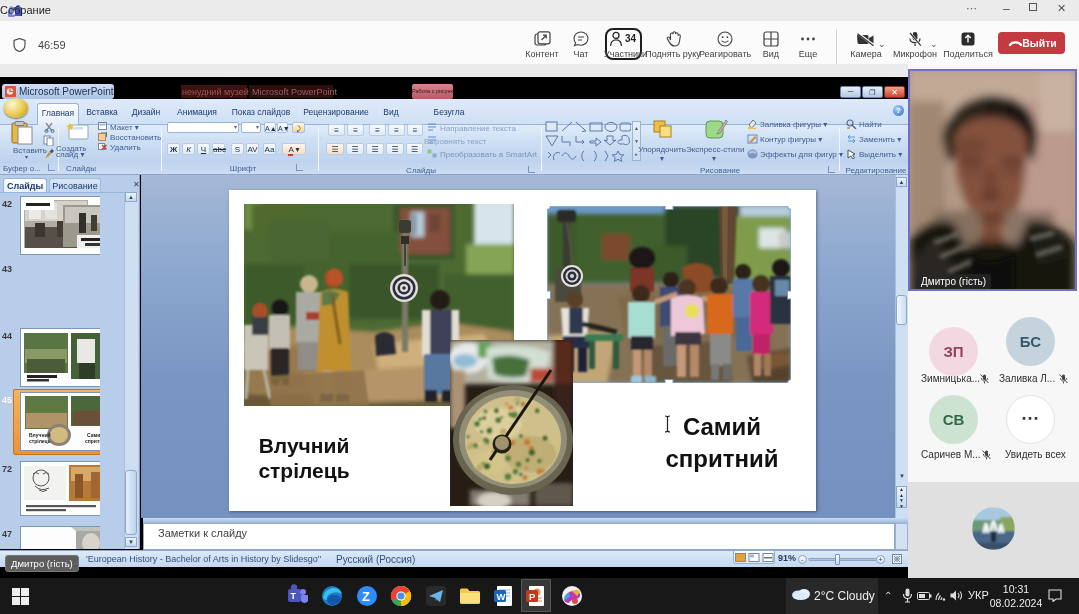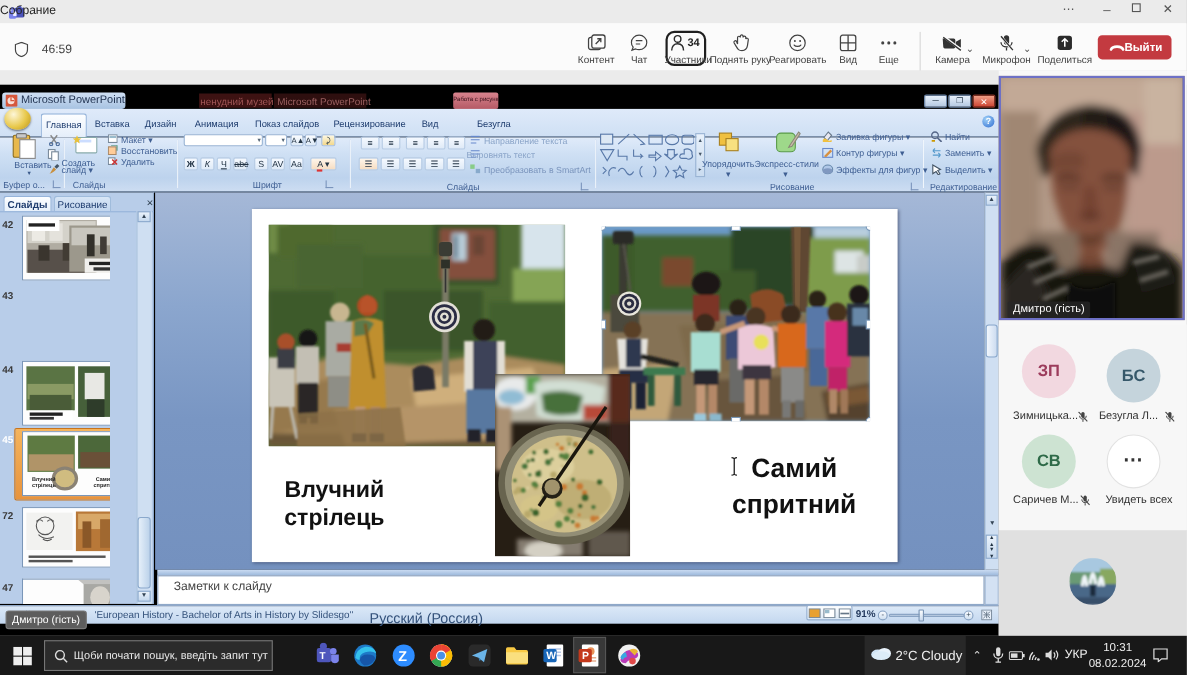--- a/index.html
+++ b/index.html
@@ -751,21 +751,21 @@
     </div>
 
     <div class="abs" style="left:143px;top:441px;width:765px;height:5px;background:linear-gradient(180deg,#cbdcf2,#9db9dc)"></div>
       <div class="abs" style="left:895px;top:446px;width:13px;height:27px;background:#d3e1f3;border:1px solid #9ab2d2"></div>
     <div class="abs" style="left:143px;top:446px;width:752px;height:27px;background:#fff;border:1px solid #8fa8c8"></div>
     <div class="abs" style="left:158px;top:450px;font-size:11px;color:#444">Заметки к слайду</div>
 
     <div class="abs" style="left:0;top:473px;width:908px;height:17px;background:linear-gradient(180deg,#dcE9f8,#c3d7ef);border-top:1px solid #8fa8c8"></div>
     <div class="abs" style="left:6px;top:477px;font-size:9px;color:#33517a">Слайд 45 из 80</div>
     <div class="abs" style="left:86px;top:477px;font-size:9px;color:#33517a">'European History - Bachelor of Arts in History by Slidesgo''</div>
-    <div class="abs" style="left:336px;top:477px;font-size:13px;color:#33517a">Русский (Россия)</div>
+    <div class="abs" style="left:336px;top:477px;font-size:10px;color:#33517a">Русский (Россия)</div>
     <div class="abs" style="left:733px;top:473px;width:42px;height:14px;background:linear-gradient(180deg,#fdfeff,#dce9f6);border:1px solid #96b0d0;border-radius:2px"></div>
     <svg class="abs" style="left:735px;top:476px" width="40" height="9" viewBox="0 0 40 9">
         <rect x="0.5" y="0.5" width="10" height="8" fill="#e8a030" stroke="#789"></rect>
         <rect x="14" y="0.5" width="10" height="8" fill="#fff" stroke="#789"></rect>
         <rect x="15" y="1.5" width="4" height="3" fill="#9bc"></rect>
         <rect x="28" y="0.5" width="10" height="8" fill="#fff" stroke="#789"></rect>
         <rect x="29" y="4" width="8" height="1.5" fill="#678"></rect>
       </svg>
     <div class="abs" style="left:778px;top:476px;font-size:9px;font-weight:bold;color:#243a5e">91%</div>
     <div class="abs" style="left:798px;top:478px;width:9px;height:9px;border-radius:50%;background:linear-gradient(180deg,#f8fbff,#d0e0f0);border:1px solid #8aa4c4;font-size:7px;line-height:7px;text-align:center;color:#345">-</div>
@@ -821,29 +821,29 @@
         </g>
         <g filter="url(#vb2)">
           <path d="M24 172 l26 -10 M30 186 l28 -12 M38 201 l26 -12 M120 168 l24 -6 M126 184 l26 -8" stroke="#6a665e" stroke-width="4.5" fill="none"></path>
           <path d="M60 186 Q80 198 104 184 L104 227 L60 227 Z" fill="#0d0b09"></path>
         </g>
       </svg>
       <div class="abs" style="left:6px;top:203px;background:rgba(40,40,40,0.75);color:#fff;font-size:10px;padding:2px 5px;border-radius:2px">Дмитро (гість)</div>
     </div>
 
     <div class="abs" style="left:0;top:231px;width:171px;height:187px;background:#f7f7f7"></div>
-    <div class="avc" style="left:21px;top:249px;background:#f2d8e0;color:#9c3c5c">ЗП</div>
+    <div class="avc" style="left:21px;top:263px;background:#f2d8e0;color:#9c3c5c">ЗП</div>
     <div class="avc" style="left:98px;top:253px;background:#c5d4dc;color:#36586a">БС</div>
     <div class="avlbl" style="left:13px;top:309px">Зимницька...</div>
     <svg class="abs micoff" style="left:72px;top:310px" width="9" height="10" viewBox="0 0 9 10">
         <rect x="3" y="0.5" width="3" height="5.5" rx="1.5" fill="#444"></rect>
         <path d="M1.5 4 C1.5 8 7.5 8 7.5 4 M4.5 7.5 V9.5" fill="none" stroke="#444" stroke-width="0.9"></path>
         <path d="M0.5 0.5 L8.5 9" stroke="#444" stroke-width="1"></path>
       </svg>
-    <div class="avlbl" style="left:91px;top:309px">Безугла Л...</div>
+    <div class="avlbl" style="left:91px;top:309px">Заливка Л...</div>
     <svg class="abs micoff" style="left:151px;top:310px" width="9" height="10" viewBox="0 0 9 10">
         <rect x="3" y="0.5" width="3" height="5.5" rx="1.5" fill="#444"></rect>
         <path d="M1.5 4 C1.5 8 7.5 8 7.5 4 M4.5 7.5 V9.5" fill="none" stroke="#444" stroke-width="0.9"></path>
         <path d="M0.5 0.5 L8.5 9" stroke="#444" stroke-width="1"></path>
       </svg>
     <div class="avc" style="left:21px;top:331px;background:#cde3d2;color:#2e6a48">СВ</div>
     <div class="avc" style="left:98px;top:331px;background:#fff;border:1px solid #e2e2e2;color:#333;font-size:18px;letter-spacing:1px;line-height:44px">⋯</div>
     <div class="avlbl" style="left:13px;top:385px">Саричев М...</div>
     <svg class="abs micoff" style="left:74px;top:386px" width="9" height="10" viewBox="0 0 9 10">
         <rect x="3" y="0.5" width="3" height="5.5" rx="1.5" fill="#444"></rect>
@@ -872,27 +872,20 @@
       </svg>
     </div>
   </div>
   <div class="abs" id="taskbar">
     <svg class="abs" style="left:12px;top:10px" width="17" height="17" viewBox="0 0 17 17">
         <rect x="0" y="0" width="8" height="8" fill="#eee"></rect>
         <rect x="9" y="0" width="8" height="8" fill="#eee"></rect>
         <rect x="0" y="9" width="8" height="8" fill="#eee"></rect>
         <rect x="9" y="9" width="8" height="8" fill="#eee"></rect>
       </svg>
-    <div class="abs" style="left:40px;top:4px;width:208px;height:28px;background:#2b2b2b;border:1px solid #767676">
-      <svg class="abs" style="left:8px;top:7px" width="13" height="13" viewBox="0 0 13 13">
-          <circle cx="5.5" cy="5.5" r="4" fill="none" stroke="#ddd" stroke-width="1.3"></circle>
-          <path d="M8.5 8.5 L12 12" stroke="#ddd" stroke-width="1.3"></path>
-        </svg>
-      <div class="abs" style="left:26px;top:8px;font-size:10px;color:#e8e8e8;white-space:nowrap">Щоби почати пошук, введіть запит тут</div>
-    </div>
 
     <svg class="tico" style="left:285px" viewBox="0 0 24 24">
         <rect x="3" y="5" width="13" height="13" rx="2" fill="#4e56bc"></rect>
         <circle cx="18" cy="8" r="3" fill="#7b83eb"></circle>
         <path d="M16 11 h7 v6 a4 4 0 0 1 -7 0 Z" fill="#7b83eb"></path>
         <circle cx="9" cy="3.5" r="3.2" fill="#4e56bc"></circle>
         <text x="5.5" y="15" font-size="9" fill="#fff" font-weight="bold">T</text>
       </svg>
     <svg class="tico" style="left:320px" viewBox="0 0 24 24">
         <circle cx="12" cy="12" r="10" fill="#1e7ac8"></circle>

